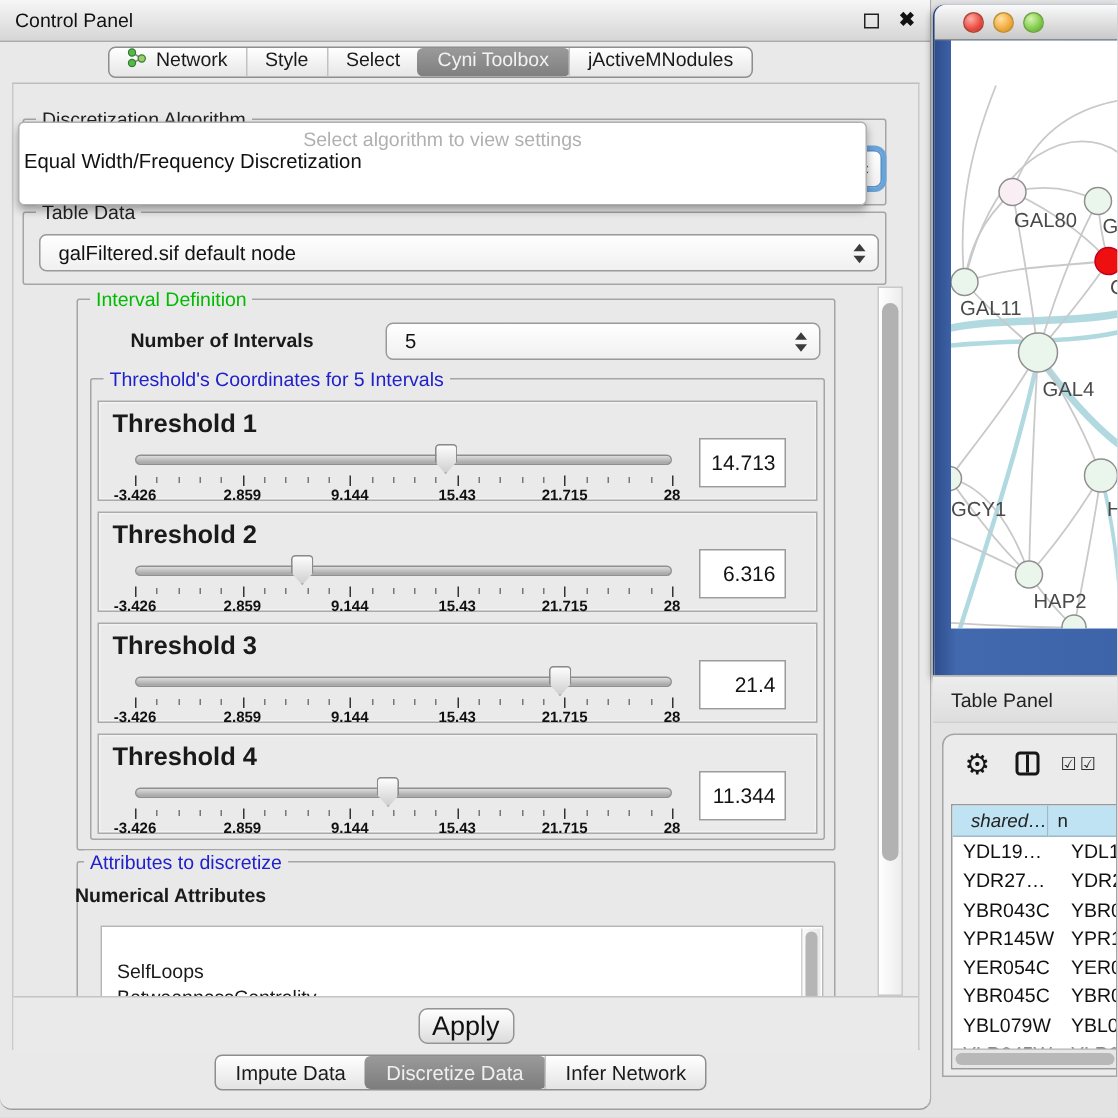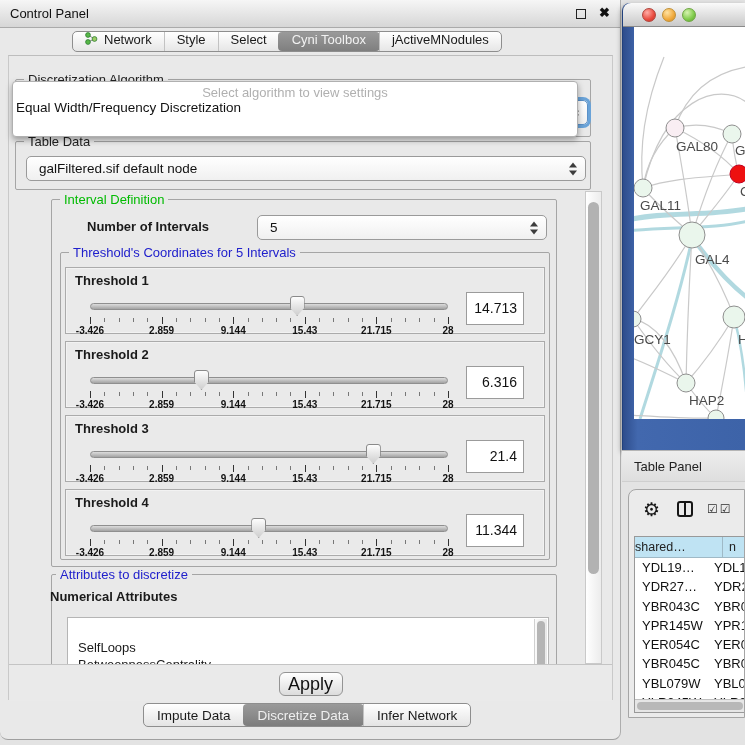--- a/index.html
+++ b/index.html
@@ -60,21 +60,21 @@
   .td-combo { left:10px; top:14px; width:560px; }
 
   .scrollview { position:absolute; left:6px; top:135px; width:570px; height:473px; overflow:hidden; }
   .interval-group { left:36px; top:8px; width:506px; height:368px; }
   .noi-label { position:absolute; left:35px; top:19px; font-size:13px; font-weight:bold; }
   .noi-combo { left:205px; top:15px; width:290px; }
   .th-group { left:8px; top:52px; width:490px; height:308px; }
 
   .th-panel { position:absolute; left:4px; width:480px; height:67px; background:#eaeaea;
               border:1px solid #ababab; box-shadow:inset 0 0 0 1px #f2f2f2; }
-  .th-name { position:absolute; left:9px; top:5px; font-size:13px; font-weight:bold; }
+  .th-name { position:absolute; left:9px; top:5px; font-size:17px; font-weight:bold; }
   .th-slider { position:absolute; left:24px; top:30px; width:358px; height:34px; }
   .track { position:absolute; left:0; top:5px; width:358px; height:7px; border-radius:4px;
            background:linear-gradient(#dcdcdc,#a3a3a3); border:1px solid #8f8f8f; }
   .handle { position:absolute; top:-2px; width:15px; height:20px;
             background:linear-gradient(#fdfdfd,#cfcfcf); border:1px solid #8a8a8a;
             border-radius:3px 3px 2px 2px;
             clip-path:polygon(0 0,100% 0,100% 58%,50% 100%,0 58%); }
   .ticks { position:absolute; left:0; top:19px; width:358px; height:7px; }
   .tick { position:absolute; top:1px; width:1px; height:4px; background:#777; }
   .tick.major { top:0; height:7px; background:#333; }
@@ -143,21 +143,21 @@
   .t-toolbar { position:absolute; left:0; top:0; right:0; height:45px; }
   .gear { position:absolute; left:14px; top:8px; font-size:19px; color:#161616; }
   .colico { position:absolute; left:48px; top:11px; width:16px; height:16px; border:2px solid #161616; border-radius:3px; }
   .colico::after { content:""; position:absolute; left:5px; top:0; width:2px; height:12px; background:#161616; }
   .checks { position:absolute; left:78px; top:12px; font-size:12px; letter-spacing:2px; color:#2c2c2c; }
 
   .ttable { position:absolute; left:5px; top:46px; width:115px; height:177px; background:#fff; border:1px solid #999; overflow:hidden; }
   .thead { display:flex; height:21px; }
   .thead .th { background:var(--table-header-bg); border-right:1px solid #9fb9c6; border-bottom:1px solid #9fb9c6;
                font-size:12.5px; line-height:20px; color:#222; overflow:hidden; white-space:nowrap; }
-  .thead .c1 { width:88px; text-align:left; }
+  .thead .c1 { width:64px; text-align:right;font-style:italic; }
   .thead .c2 { flex:1; padding-left:6px; }
   .trow { display:flex; height:19.3px; font-size:13px; line-height:19px; color:#111; }
   .trow .c1 { width:76px; padding-left:7px; overflow:hidden; white-space:nowrap; }
   .trow .c2 { flex:1; padding-left:3px; overflow:hidden; white-space:nowrap; }
   .hscroll { position:absolute; left:0; right:0; bottom:0; height:13px; background:#e6e6e6; border-top:1px solid #c0c0c0; }
   .hthumb { position:absolute; left:2px; top:2px; height:8px; width:94%; background:#b8b8b8; border-radius:4px; }
 </style>
 </head>
 <body>
 

